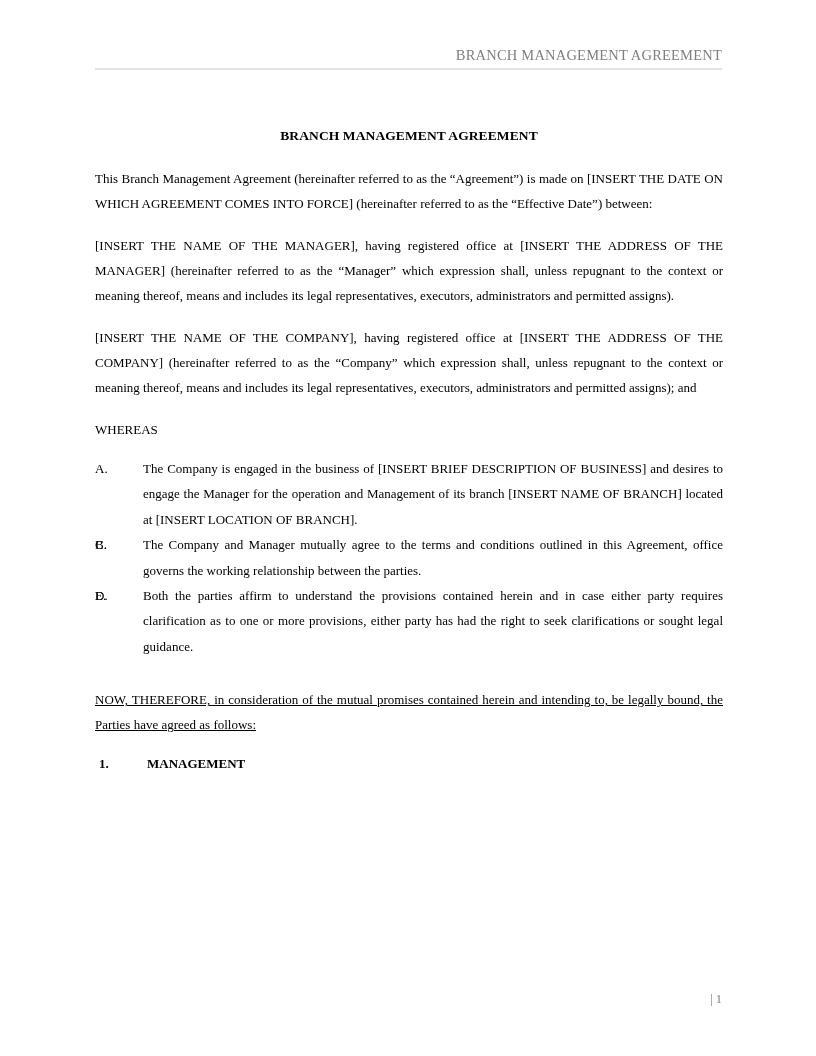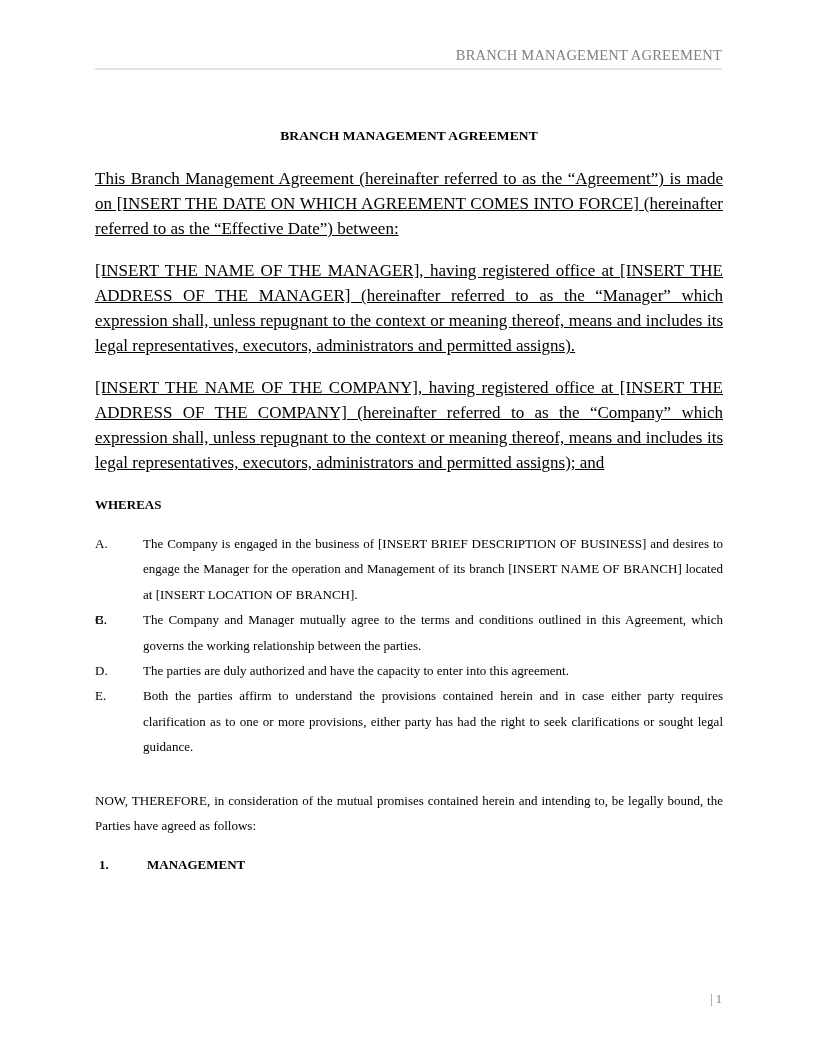--- a/index.html
+++ b/index.html
@@ -55,36 +55,35 @@
     text-align: center;
     font-weight: bold;
     font-size: 13.5px;
     letter-spacing: 0.1px;
     margin: 0 0 20px 0;
     line-height: 20px;
   }
 
   p.para {
     margin: 0 0 17px 0;
-    font-size: 17px;
+    font-size: 13px;
     line-height: 25px;
     text-align: justify;
     text-justify: inter-word;
-    text-decoration: underline;
   }
 
   p.para.nojust {
     text-align: left;
   }
 
   .section-heading {
     margin: 0 0 14px 0;
     font-size: 13px;
     line-height: 25px;
-    font-weight: bold;
+    font-weight: normal;
     text-align: left;
   }
 
   
   .alpha-list {
     margin: 0 0 14px 0;
     padding: 0;
     list-style: none;
   }
   .alpha-list li {
@@ -105,20 +104,21 @@
     font-size: 13px;
     line-height: 25.4px;
   }
 
   .closing-para {
     margin: 28px 0 14px 0;
     font-size: 13px;
     line-height: 25px;
     text-align: justify;
     text-justify: inter-word;
+    text-decoration: underline;
   }
 
   
   .clause {
     position: relative;
     padding-left: 48px;
     margin: 14px 0 0 4px;
     font-size: 13px;
     line-height: 25px;
     font-weight: bold;
@@ -173,25 +173,24 @@
     <ul class="alpha-list">
       <li>
         <span class="marker">A.</span>
         <span>The Company is engaged in the business of [INSERT BRIEF DESCRIPTION OF BUSINESS] and desires to engage the Manager for the operation and Management of its branch [INSERT NAME OF BRANCH] located at [INSERT LOCATION OF BRANCH].</span>
       </li>
       <li>
         <span class="marker">B.</span>
       </li>
       <li>
         <span class="marker">C.</span>
-        <span>The Company and Manager mutually agree to the terms and conditions outlined in this Agreement, which governs the working relationship between the parties.</span>
+        <span>The Company and Manager mutually agree to the terms and conditions outlined in this Agreement, office governs the working relationship between the parties.</span>
       </li>
       <li>
         <span class="marker">D.</span>
-        <span>The parties are duly authorized and have the capacity to enter into this agreement.</span>
       </li>
       <li>
         <span class="marker">E.</span>
         <span>Both the parties affirm to understand the provisions contained herein and in case either party requires clarification as to one or more provisions, either party has had the right to seek clarifications or sought legal guidance.</span>
       </li>
     </ul>
 
     <p class="closing-para">NOW, THEREFORE, in consideration of the mutual promises contained herein and intending to, be legally bound, the Parties have agreed as follows:</p>
 
     <div class="clause">

